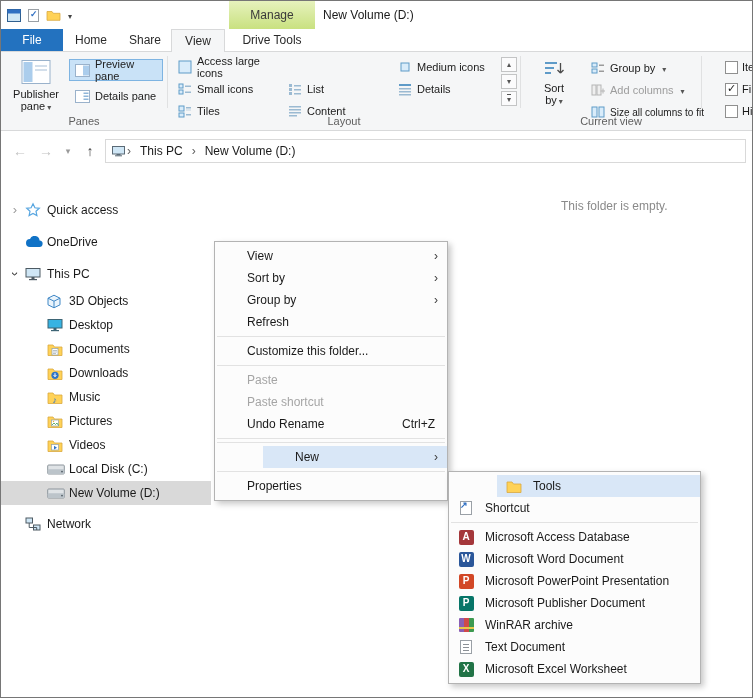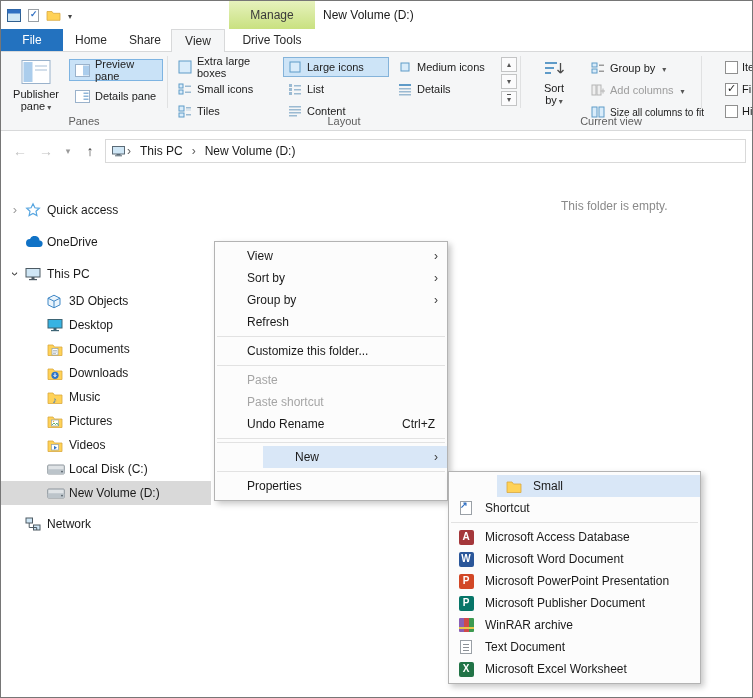--- a/index.html
+++ b/index.html
@@ -169,29 +169,21 @@
     </div>
     <div class="group-label" style="left:0;width:166px;">Panes</div>
     <div class="rsep" style="left:166px;"></div>
 
     <div class="gal-cell" style="left:172px;top:5px;">
       <span style="display:flex;">
           <svg width="14" height="14">
             <rect x="1" y="1" width="12" height="12" fill="#d9ecfa" stroke="#5f9bc8"></rect>
           </svg>
         </span>
-      <span>Extra large boxes</span>
-    </div>
-    <div class="gal-cell selected" style="left:282px;top:5px;">
-      <span style="display:flex;">
-          <svg width="14" height="14">
-            <rect x="2" y="2" width="10" height="10" fill="#d9ecfa" stroke="#5f9bc8"></rect>
-          </svg>
-        </span>
-      <span>Large icons</span>
+      <span>Access large icons</span>
     </div>
     <div class="gal-cell" style="left:392px;top:5px;">
       <span style="display:flex;">
           <svg width="14" height="14">
             <rect x="3" y="3" width="8" height="8" fill="#d9ecfa" stroke="#5f9bc8"></rect>
           </svg>
         </span>
       <span>Medium icons</span>
     </div>
     <div class="gal-cell" style="left:172px;top:27px;">
@@ -516,21 +508,21 @@
     </div>
   </div>
 
   <div class="menu submenu">
     <div class="mi hl">
       <span class="sm-icon">
           <svg width="16" height="14">
             <path d="M1 3h5l1.5 2H15v8.5H1z" fill="#ffd257" stroke="#d9a840" stroke-width="0.8"></path>
           </svg>
         </span>
-      <span>Small</span>
+      <span>Tools</span>
     </div>
     <div class="mi">
       <span class="sm-icon">
           <span class="shortcut-ic"></span>
         </span>
       <span>Shortcut</span>
     </div>
     <div class="msep"></div>
     <div class="mi">
       <span class="sm-icon">

